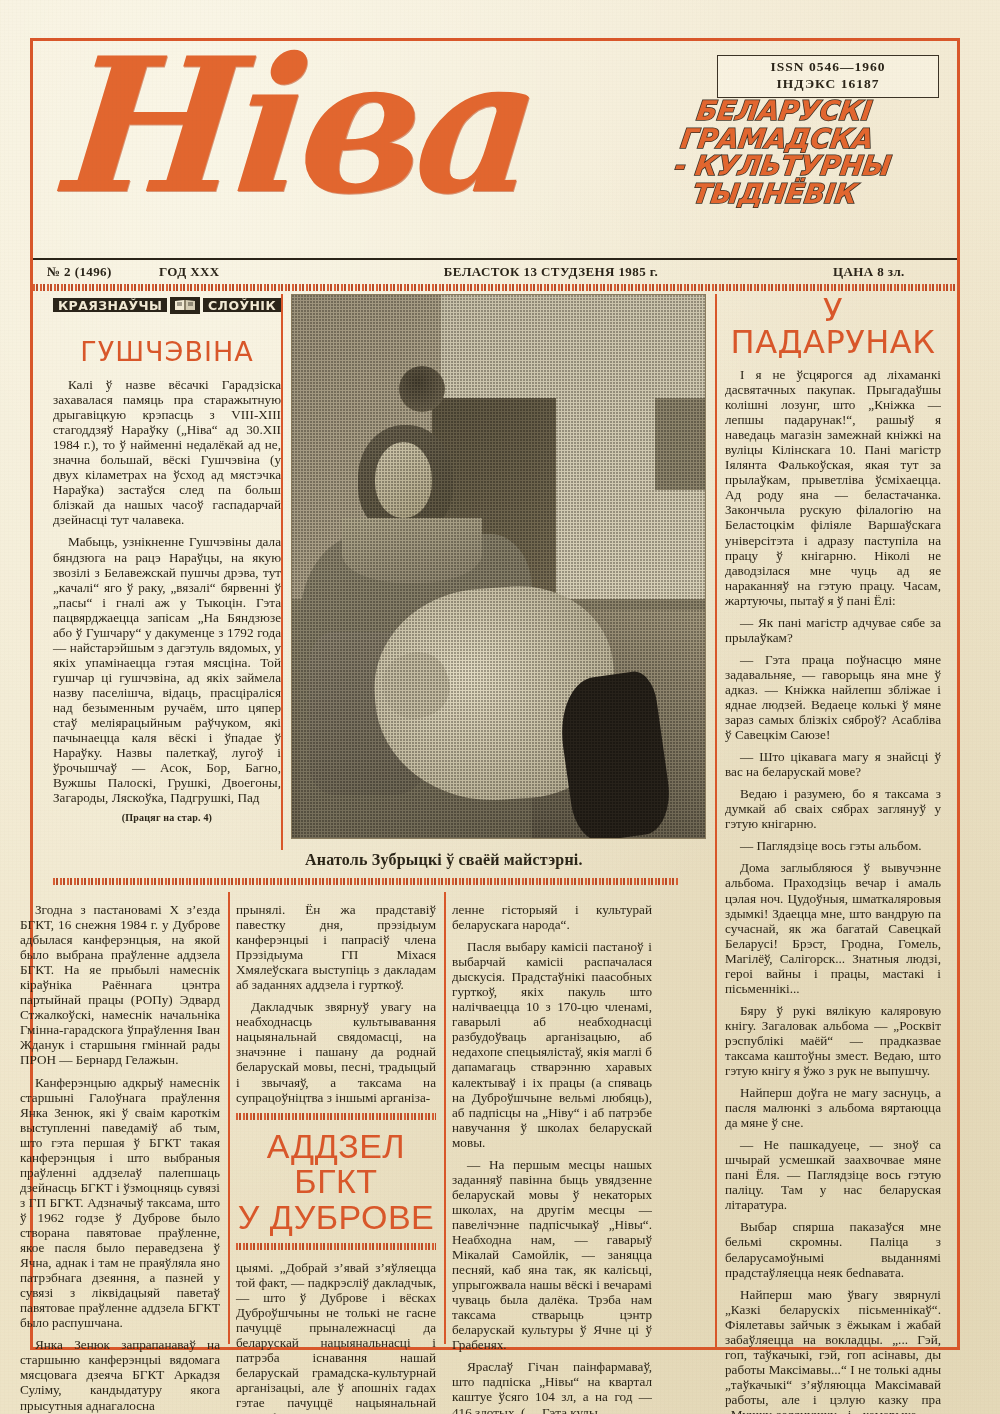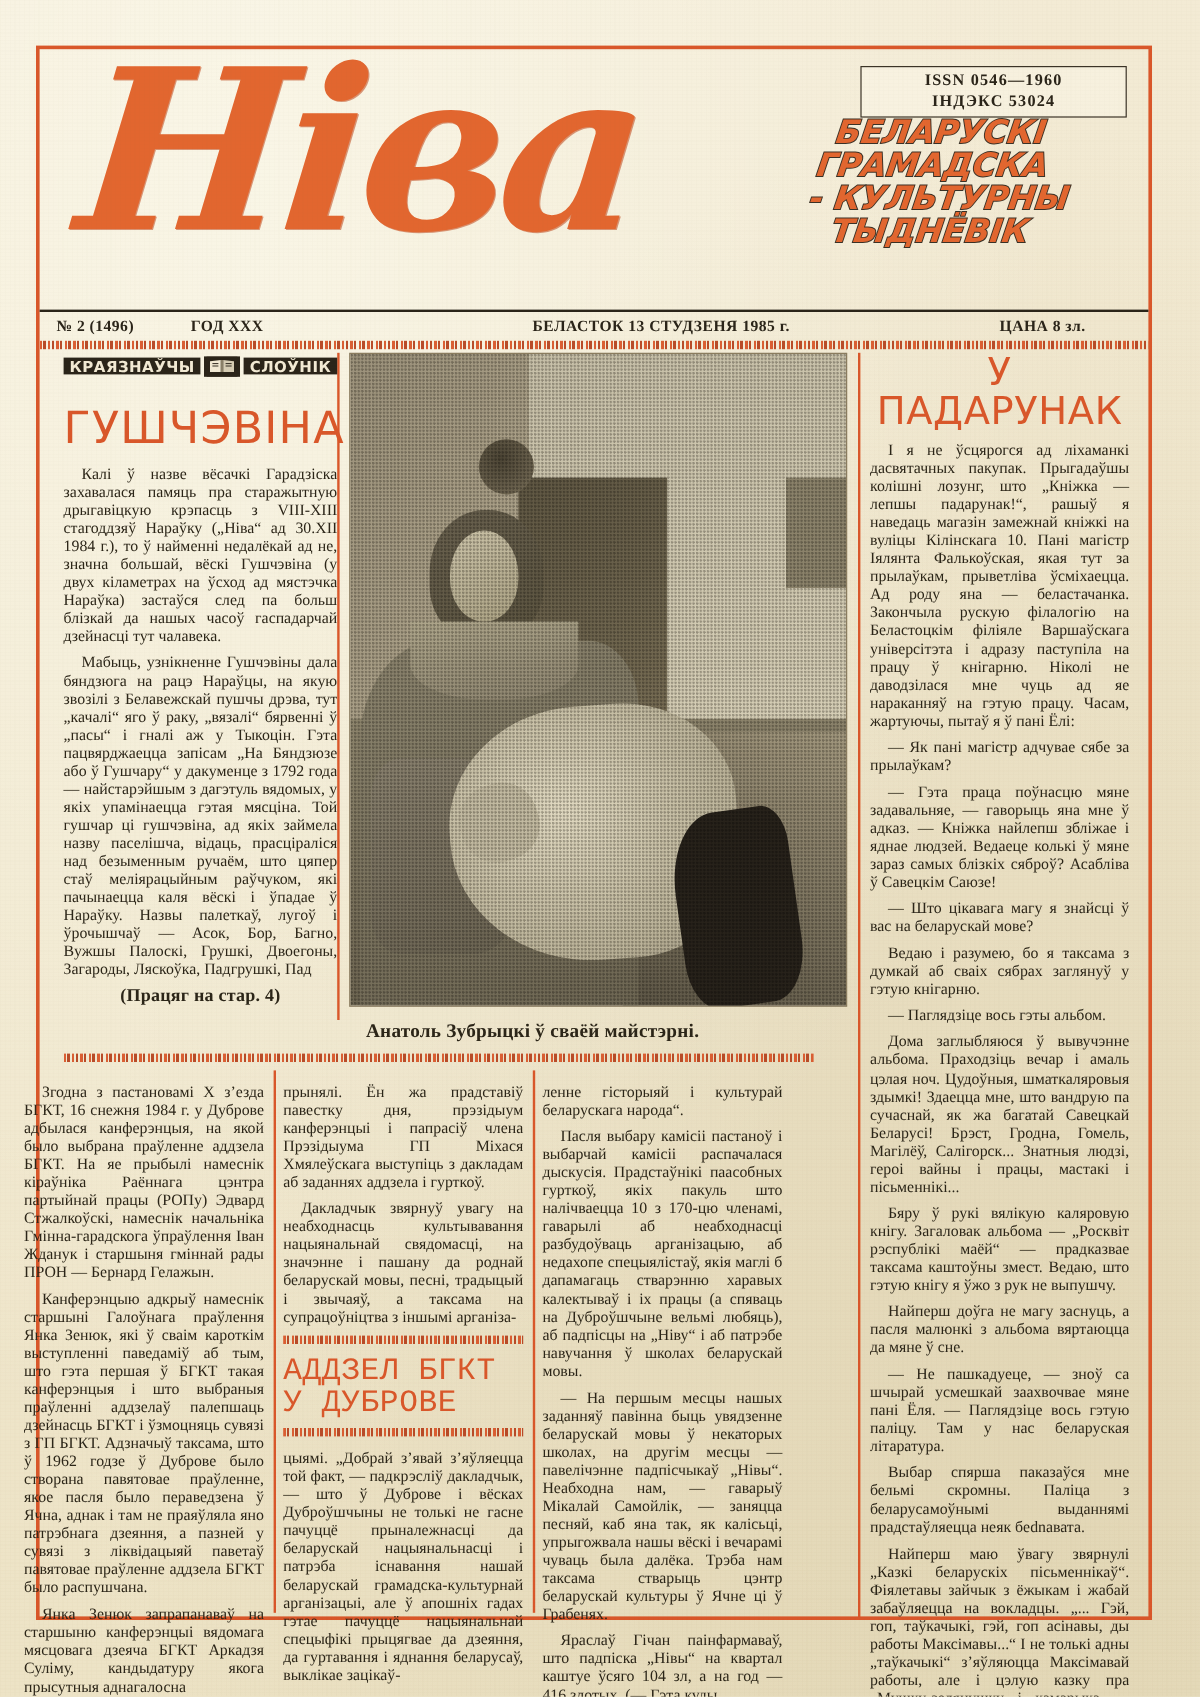--- a/index.html
+++ b/index.html
@@ -183,54 +183,55 @@
     position: relative;
     display: flex;
     align-items: center;
     justify-content: center;
   }
   .kick-emblem svg { display: block; }
 
   h1.headline {
     font-family: "DejaVu Sans", sans-serif;
     font-weight: 400;
-    font-size: 37px;
+    font-size: 27px;
     letter-spacing: 1px;
     color: #d9572a;
     margin: 22px 0 12px 0;
     text-align: center;
     line-height: 1;
   }
   h2.headline2 {
-    font-family: Liberation Mono, monospace;
+    font-family: Liberation Sans, sans-serif;
     font-weight: 400;
-    font-size: 26px;
+    font-size: 34px;
     letter-spacing: .5px;
     color: #d9572a;
     margin: 8px 0 6px 0;
+    text-align: center;
     line-height: 1.05;
   }
   h2.headline2 span { display: block; }
 
   .body p {
     font-family: "Liberation Serif", "DejaVu Serif", serif;
     font-size: 13.2px;
     line-height: 15.05px;
     color: #2b2518;
     text-align: justify;
     text-indent: 15px;
     margin: 0 0 7px 0;
     hyphens: auto;
     -webkit-hyphens: auto;
   }
   .body p.noind { text-indent: 0; }
   .jump {
     font-family: "Liberation Serif", serif;
     font-weight: 700;
-    font-size: 15px;
+    font-size: 10px;
     color: #2b2518;
     text-align: center;
     margin: 6px 0 12px 0;
     letter-spacing: .2px;
   }
 
   
   #photo-block {
     position: absolute;
     left: 258px; top: 0px;
@@ -339,21 +340,21 @@
 
 <div id="paper">
 
   <div id="frame"></div>
 
   <div id="masthead">
     <div id="logo">Ніва</div>
 
     <div id="issn-box">
       <div>ISSN 0546—1960</div>
-      <div>ІНДЭКС 53024</div>
+      <div>ІНДЭКС 16187</div>
     </div>
 
     <div id="subtitle">
       <div class="ln l1">БЕЛАРУСКІ</div>
       <div class="ln l2">ГРАМАДСКА</div>
       <div class="ln l3">- КУЛЬТУРНЫ</div>
       <div class="ln l4">ТЫДНЁВІК</div>
     </div>
   </div>
 

